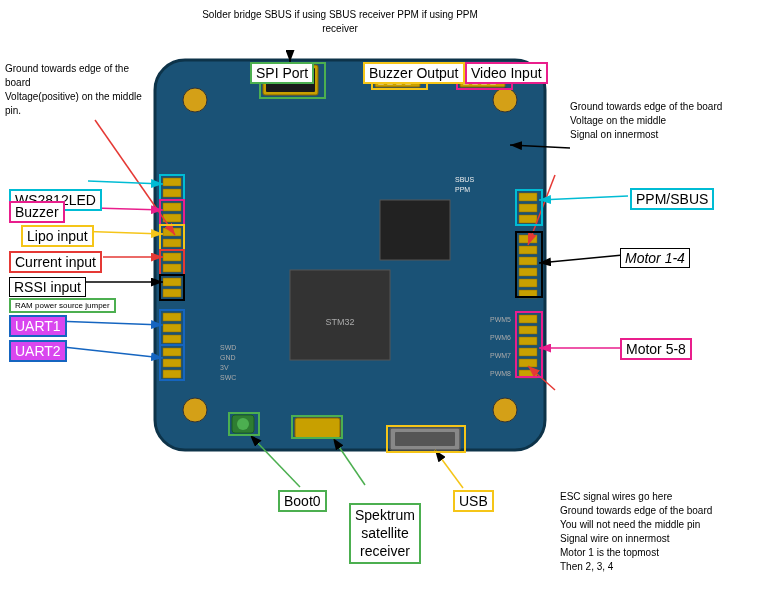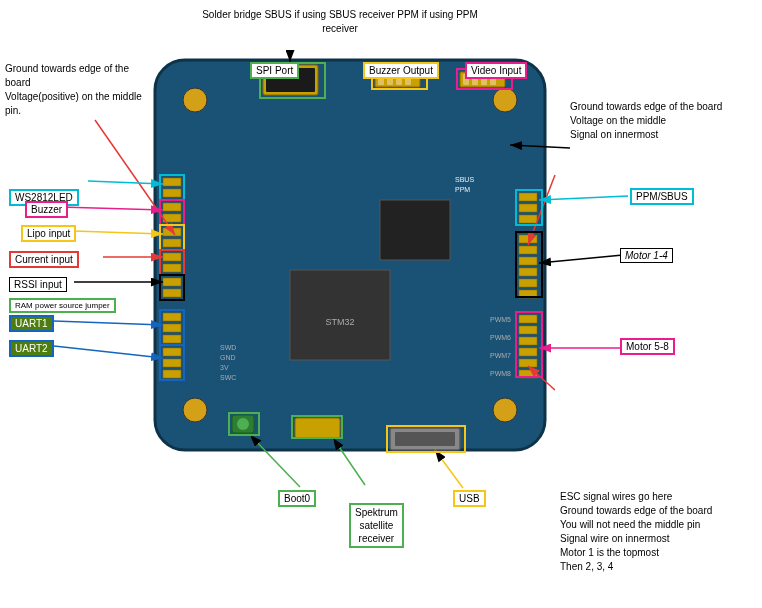--- a/index.html
+++ b/index.html
@@ -11,32 +11,32 @@
       font-size: 11px;
       position: relative;
       overflow: hidden;
     }
 
     
     .label-box {
       position: absolute;
       border: 2px solid;
       padding: 1px 4px;
-      font-size: 10px;
+      font-size: 14px;
       background: white;
       white-space: nowrap;
     }
 
     .label-cyan { border-color: #00bcd4; color: #000; }
     .label-magenta { border-color: #e91e8c; color: #000; }
     .label-yellow { border-color: #f5c518; color: #000; }
     .label-red { border-color: #e53935; color: #000; }
     .label-green { border-color: #4caf50; color: #000; }
     .label-black { border-color: #000; color: #000; }
-    .label-blue { border-color: #1565c0; color: #fff; background: #4d7c0f; }
+    .label-blue { border-color: #1565c0; color: #fff; background: #d946ef; }
     .label-small-green { border-color: #4caf50; color: #000; font-size: 8px; }
 
     
     .annotation {
       position: absolute;
       font-size: 10px;
       color: #000;
       text-align: center;
       line-height: 1.4;
     }
@@ -251,21 +251,21 @@
 
 <div class="annotation annotation-left" style="top:100px; left:570px; width:185px;">
   <span>Ground towards edge of the board<br>Voltage on the middle<br>Signal on innermost</span>
 </div>
 
 <div class="annotation annotation-left" style="top:490px; left:560px; width:195px;">
   <span>ESC signal wires go here<br>Ground towards edge of the board<br>You will not need the middle pin<br>Signal wire on innermost<br>Motor 1 is the topmost<br>Then 2, 3, 4</span>
 </div>
 
 <div class="label-box label-cyan" style="top:189px; left:9px;">WS2812LED</div>
-<div class="label-box label-magenta" style="top:201px; left:25px;">Buzzer</div>
+<div class="label-box label-magenta" style="top:201px; left:9px;">Buzzer</div>
 <div class="label-box label-yellow" style="top:225px; left:9px;margin-left:12px;">Lipo input</div>
 <div class="label-box label-red" style="top:251px; left:9px;">Current input</div>
 <div class="label-box label-black" style="top:277px; left:9px; border-width:1px;">RSSI input</div>
 <div class="label-box label-small-green" style="top:298px; left:9px;">RAM power source jumper</div>
 <div class="label-box label-blue" style="top:315px; left:9px;">UART1</div>
 <div class="label-box label-blue" style="top:340px; left:9px;">UART2</div>
 
 <div class="label-box label-green" style="top:62px; left:250px;">SPI Port</div>
 <div class="label-box label-yellow" style="top:62px; left:363px;">Buzzer Output</div>
 <div class="label-box label-magenta" style="top:62px; left:465px;">Video Input</div>

